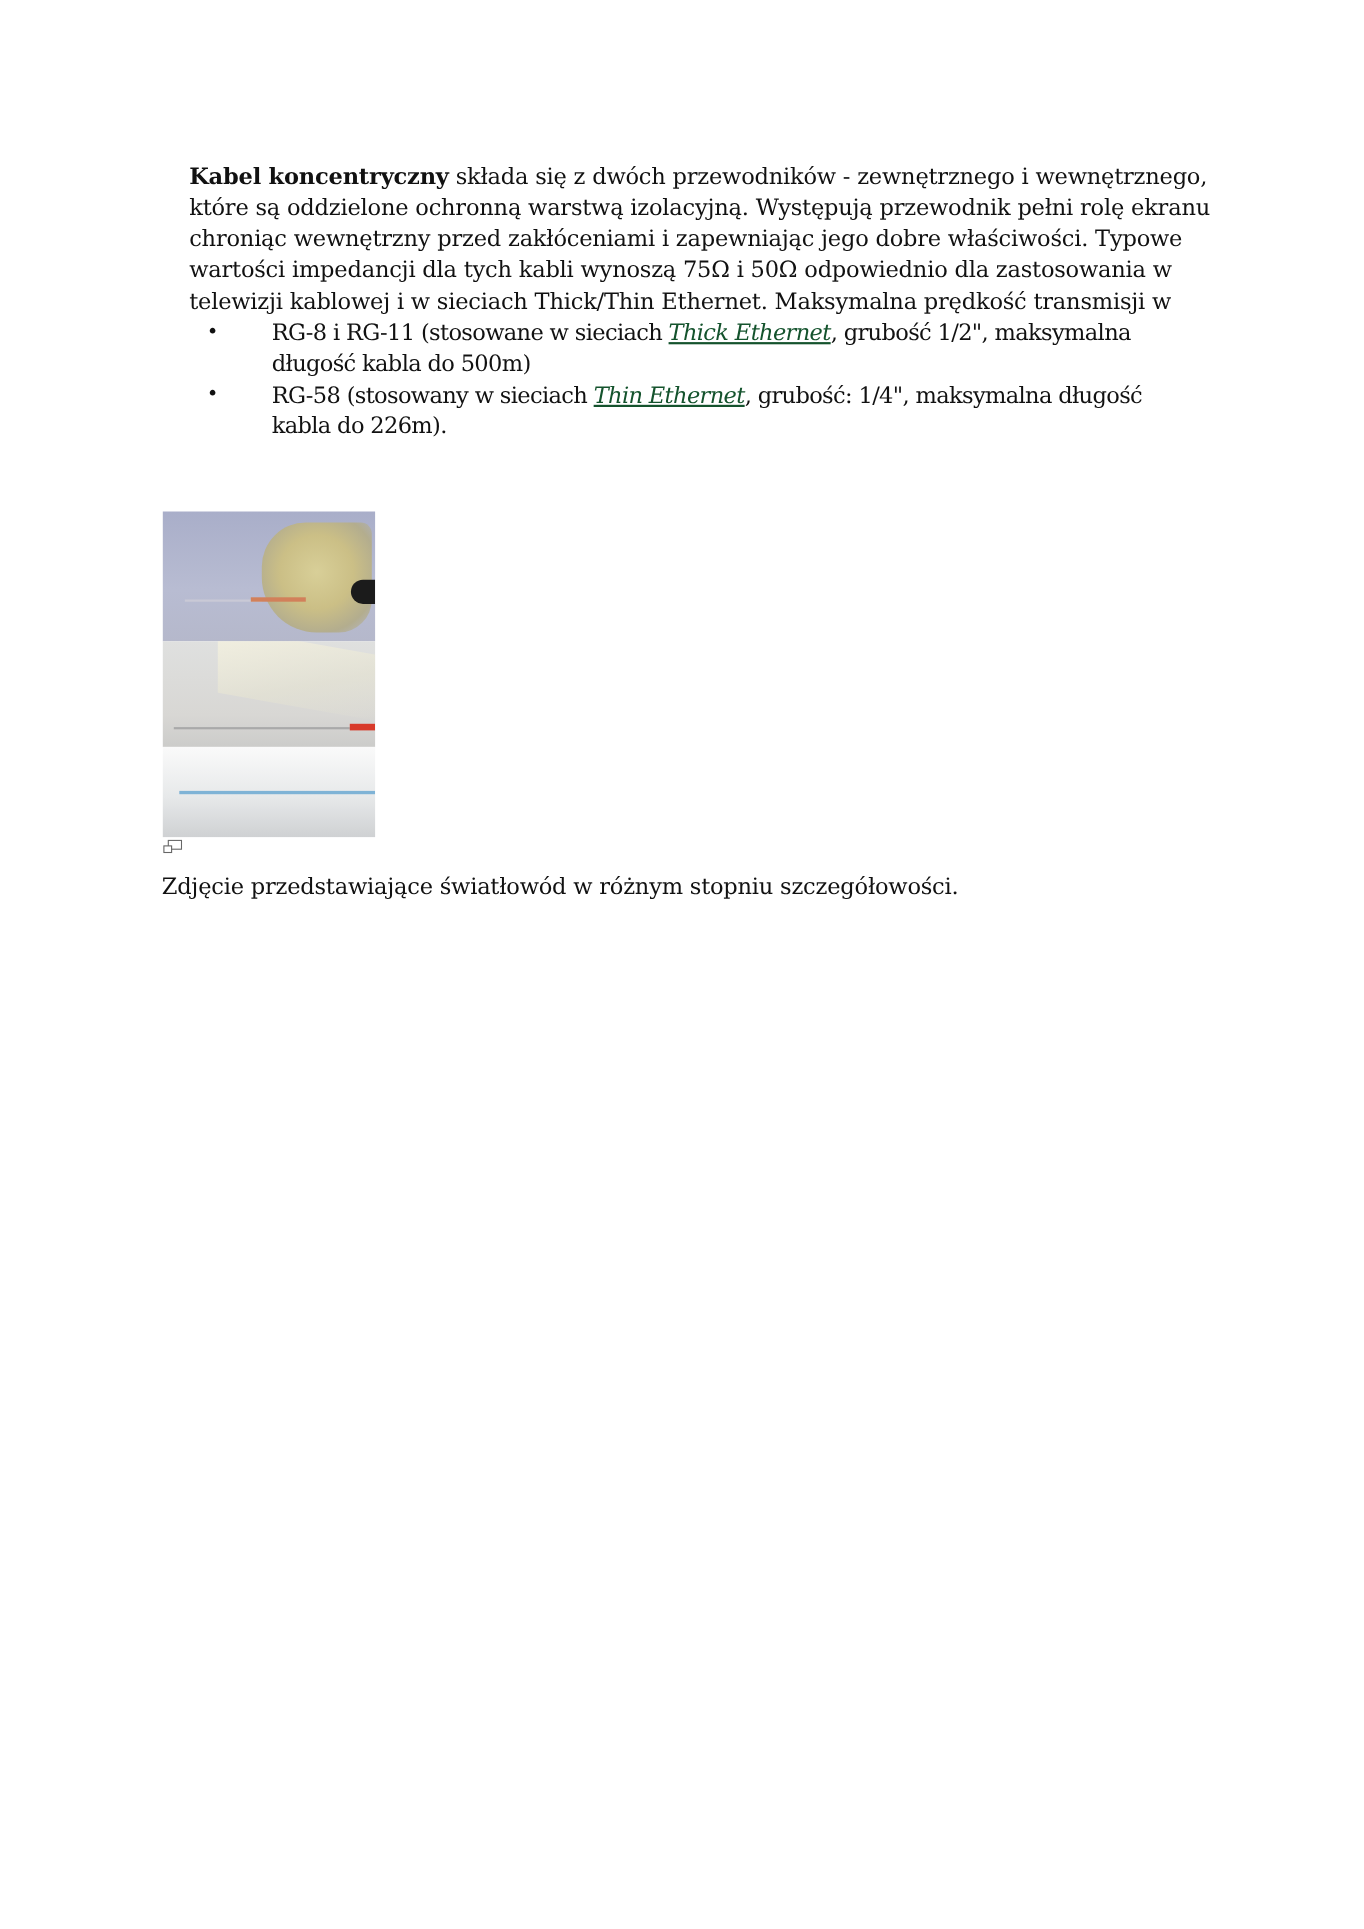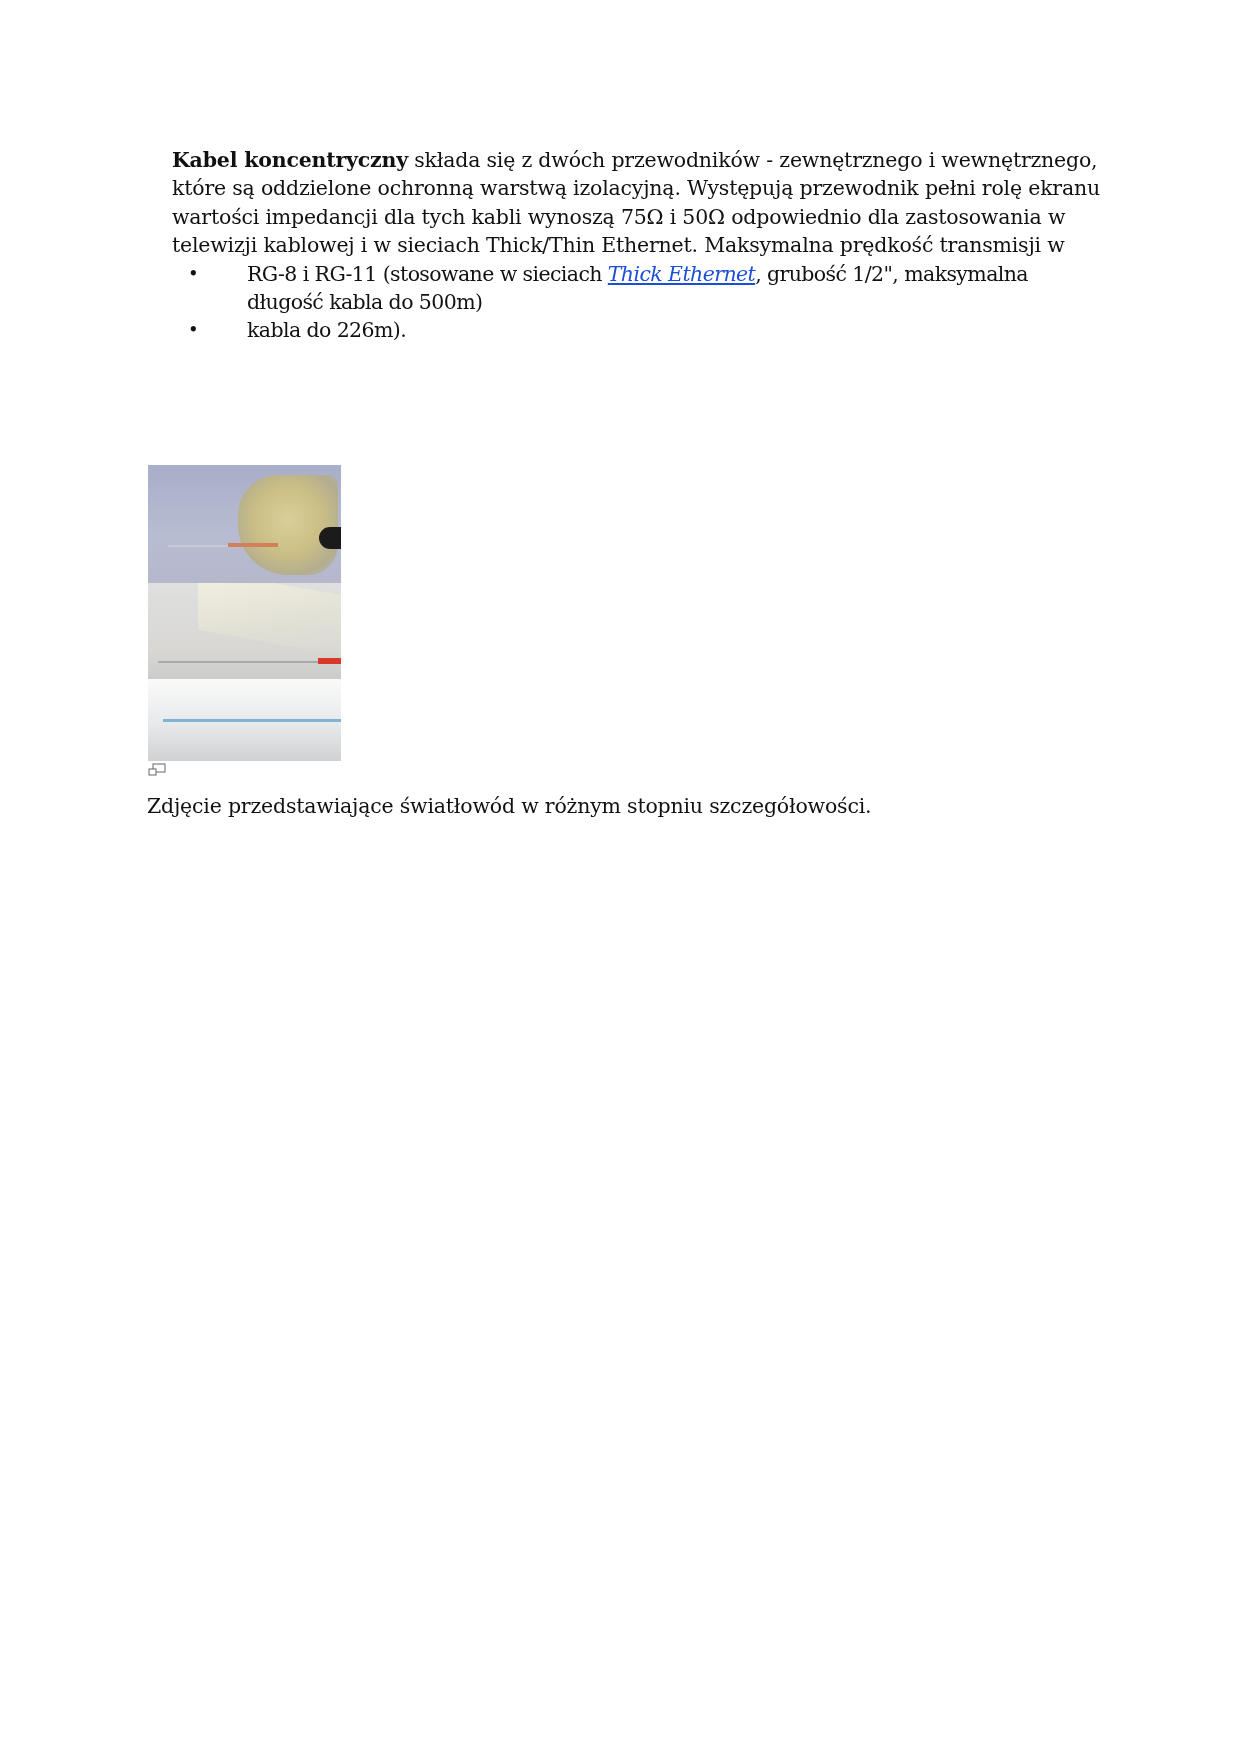--- a/index.html
+++ b/index.html
@@ -7,21 +7,21 @@
     width: 1240px; height: 1754px; background: #ffffff; position: relative; overflow: hidden;
     font-family: "DejaVu Serif", "Liberation Serif", serif; color: #111;
   }
   .page { position: absolute; left: 148px; top: 146px; width: 940px; }
   .para { font-size: 20.5px; line-height: 28.4px; margin: 0; letter-spacing: -0.2px; }
   .line { display: block; white-space: nowrap; margin-left: 24px; }
   .bold { font-weight: bold; }
   ul.bullets { list-style: none; margin: 0; padding: 0; }
   ul.bullets li { position: relative; padding-left: 75px; font-size: 20.5px; line-height: 28.4px; letter-spacing: -0.6px; }
   ul.bullets li .bullet { position: absolute; left: 40px; top: 0; font-size: 18px; }
-  a.link { color: #1d4ed8; font-style: italic; text-decoration: underline; }
+  a.link { color: #14532d; font-style: italic; text-decoration: underline; }
   .figure { position: absolute; left: 148px; top: 465px; width: 193px; height: 296px; }
   .photo { width: 193px; display: block; position: relative; overflow: hidden; }
   .photo1 { height: 118px; background: linear-gradient(180deg, #a9aec9 0%, #b8bcd2 60%, #b5b8cb 100%); }
   .photo2 { height: 96px; background: linear-gradient(180deg, #dfe0df 0%, #d8d7d4 70%, #ccccca 100%); }
   .photo3 { height: 82px; background: linear-gradient(180deg, #fafafa 0%, #e7e9ea 55%, #cfd1d3 100%); }
   .fiber-bundle { position: absolute; left: 90px; top: 10px; width: 100px; height: 100px; border-radius: 40% 10% 30% 50%;
     background: radial-gradient(circle at 50% 45%, #d8cf98 0%, #cbbf86 45%, #b3ad8e 75%, rgba(180,180,190,0) 100%); }
   .jacket { position: absolute; right: 0; top: 62px; width: 22px; height: 22px; background: #1b1b1b; border-radius: 50% 0 0 50%; }
   .fiber-line { position: absolute; height: 2px; }
   .strands { position: absolute; left: 50px; top: 0; width: 150px; height: 60px;
@@ -29,31 +29,33 @@
   .resize-handle { position: absolute; left: 148px; top: 762px; width: 18px; height: 14px; }
   .caption { position: absolute; left: 147px; top: 792px; font-size: 20.5px; line-height: 28px; letter-spacing: -0.2px; white-space: nowrap; }
 </style>
 </head>
 <body>
 
 <div class="page">
   <p class="para">
     <span class="line"><span class="bold">Kabel koncentryczny</span><span> składa się z dwóch przewodników - zewnętrznego i wewnętrznego,</span></span>
     <span class="line">które są oddzielone ochronną warstwą izolacyjną. Występują przewodnik pełni rolę ekranu</span>
+    <span class="line">chroniąc wewnętrzny przed zakłóceniami i zapewniając jego dobre właściwości. Typowe</span>
     <span class="line">wartości impedancji dla tych kabli wynoszą 75Ω i 50Ω odpowiednio dla zastosowania w</span>
     <span class="line">telewizji kablowej i w sieciach Thick/Thin Ethernet. Maksymalna prędkość transmisji w</span>
   </p>
   <ul class="bullets">
     <li>
       <span class="bullet">•</span>
       <span class="line"><span>RG-8 i RG-11 (stosowane w sieciach </span><a class="link" href="#">Thick Ethernet</a><span>, grubość 1/2", maksymalna</span></span>
       <span class="line">długość kabla do 500m)</span>
     </li>
     <li>
       <span class="bullet">•</span>
+      <span class="line"><span>RG-58 (stosowany w sieciach </span><a class="link" href="#">Thin Ethernet</a><span>, grubość: 1/4", maksymalna długość</span></span>
       <span class="line">kabla do 226m).</span>
     </li>
   </ul>
 </div>
 
 <div class="figure" title="Zdjęcie światłowodu w trzech stopniach szczegółowości">
   <div class="photo photo1">
     <div class="fiber-bundle"></div>
     <div class="jacket"></div>
     <div class="fiber-line" style="left:20px; top:80px; width:70px; background:#c9c9d6;"></div>

